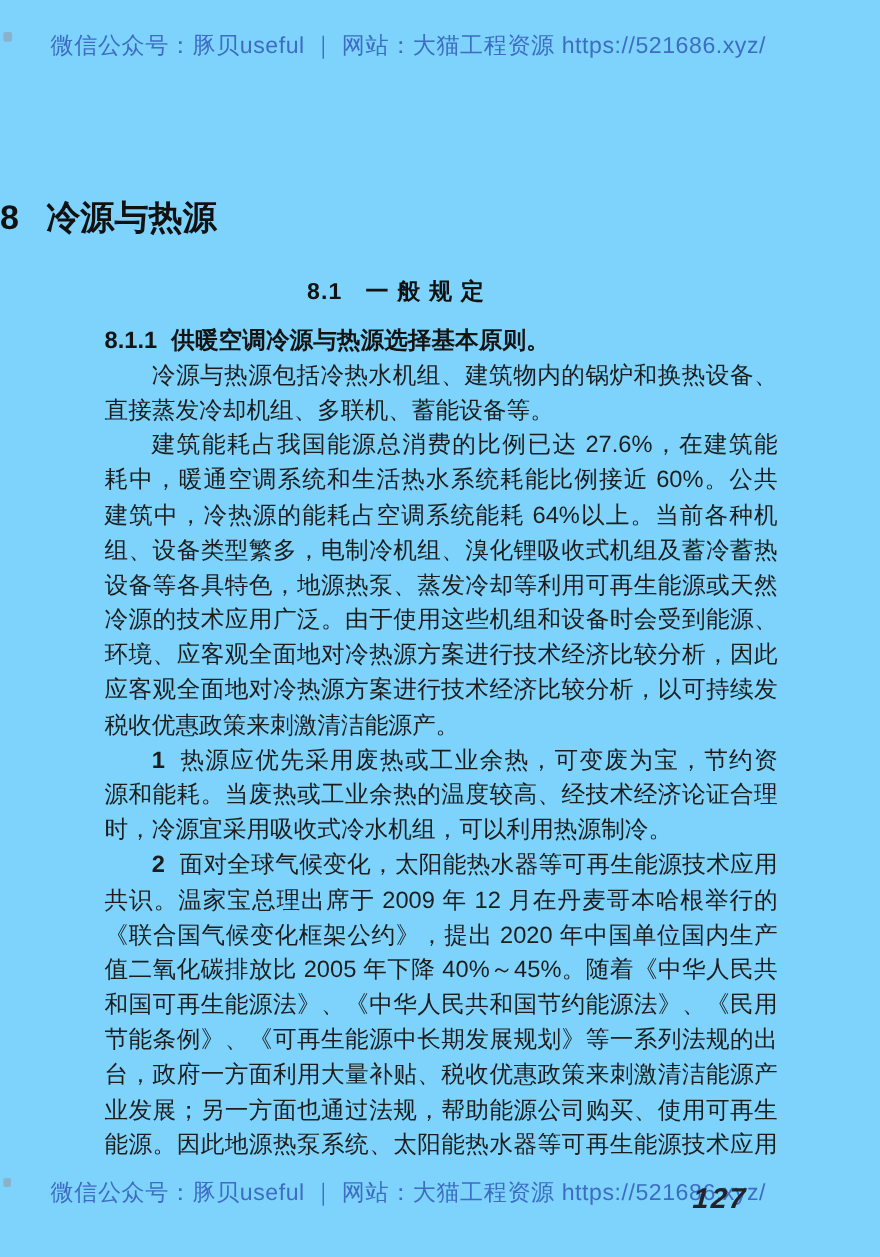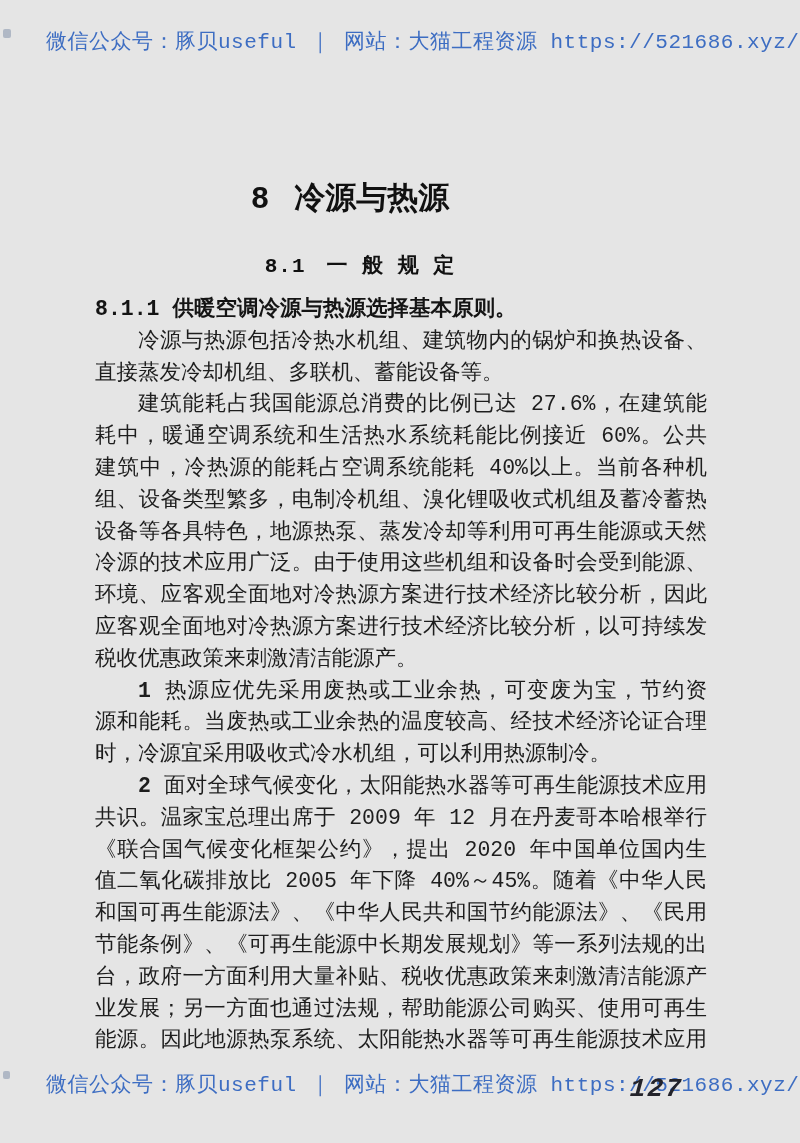--- a/index.html
+++ b/index.html
@@ -1,34 +1,34 @@
 <!DOCTYPE html>
 <html><head>
 <meta charset="utf-8">
 <style>
   html,body{margin:0;padding:0;background:#ffffff;}
   .page{
     position:relative;
     width:800px;height:1143px;
-    background:#e5e5e5;
+    background:#7dd3fc;
     overflow:hidden;
-    font-family:Liberation Mono, monospace;
+    font-family:Liberation Sans, sans-serif;
     color:#1d1d1d;
   }
   .watermark{
     position:absolute;left:46px;
     font-size:21px;
     letter-spacing:.5px;
     white-space:nowrap;
   }
   .watermark.top{top:27px;}
   .watermark.bottom{top:1070px;}
   .chapter-heading{
     position:absolute;top:177px;left:0;width:700px;
-    text-align:center;font-weight:700;font-size:31px;color:#111;
+    font-weight:700;font-size:31px;color:#111;
   }
   .chapter-heading .ch-num{margin-right:.8em;}
   .section-heading{
     position:absolute;top:251px;left:0;width:720px;
     text-align:center;font-weight:700;font-size:21px;color:#111;
     letter-spacing:1px;
   }
   .section-heading .sec-num{margin-right:1em;}
   .body-block{
     position:absolute;left:95px;top:294px;width:612px;
@@ -73,21 +73,21 @@
   <div class="section-heading">
     <span class="sec-num">8.1</span><span>一 般 规 定</span>
   </div>
 
   <div class="body-block">
     <div class="line bold end"><span class="num">8.1.1</span><span>供暖空调冷源与热源选择基本原则。</span></div>
     <div class="line indent">冷源与热源包括冷热水机组、建筑物内的锅炉和换热设备、</div>
     <div class="line end">直接蒸发冷却机组、多联机、蓄能设备等。</div>
     <div class="line indent">建筑能耗占我国能源总消费的比例已达 27.6%，在建筑能</div>
     <div class="line">耗中，暖通空调系统和生活热水系统耗能比例接近 60%。公共</div>
-    <div class="line">建筑中，冷热源的能耗占空调系统能耗 40%以上。当前各种机</div>
+    <div class="line">建筑中，冷热源的能耗占空调系统能耗 64%以上。当前各种机</div>
     <div class="line">组、设备类型繁多，电制冷机组、溴化锂吸收式机组及蓄冷蓄热</div>
     <div class="line">设备等各具特色，地源热泵、蒸发冷却等利用可再生能源或天然</div>
     <div class="line">冷源的技术应用广泛。由于使用这些机组和设备时会受到能源、</div>
     <div class="line">环境、应客观全面地对冷热源方案进行技术经济比较分析，因此</div>
     <div class="line">应客观全面地对冷热源方案进行技术经济比较分析，以可持续发</div>
     <div class="line end">税收优惠政策来刺激清洁能源产。</div>
     <div class="line indent"><span class="num">1</span><span>热源应优先采用废热或工业余热，可变废为宝，节约资</span></div>
     <div class="line">源和能耗。当废热或工业余热的温度较高、经技术经济论证合理</div>
     <div class="line end">时，冷源宜采用吸收式冷水机组，可以利用热源制冷。</div>
     <div class="line indent"><span class="num">2</span><span>面对全球气候变化，太阳能热水器等可再生能源技术应用</span></div>

